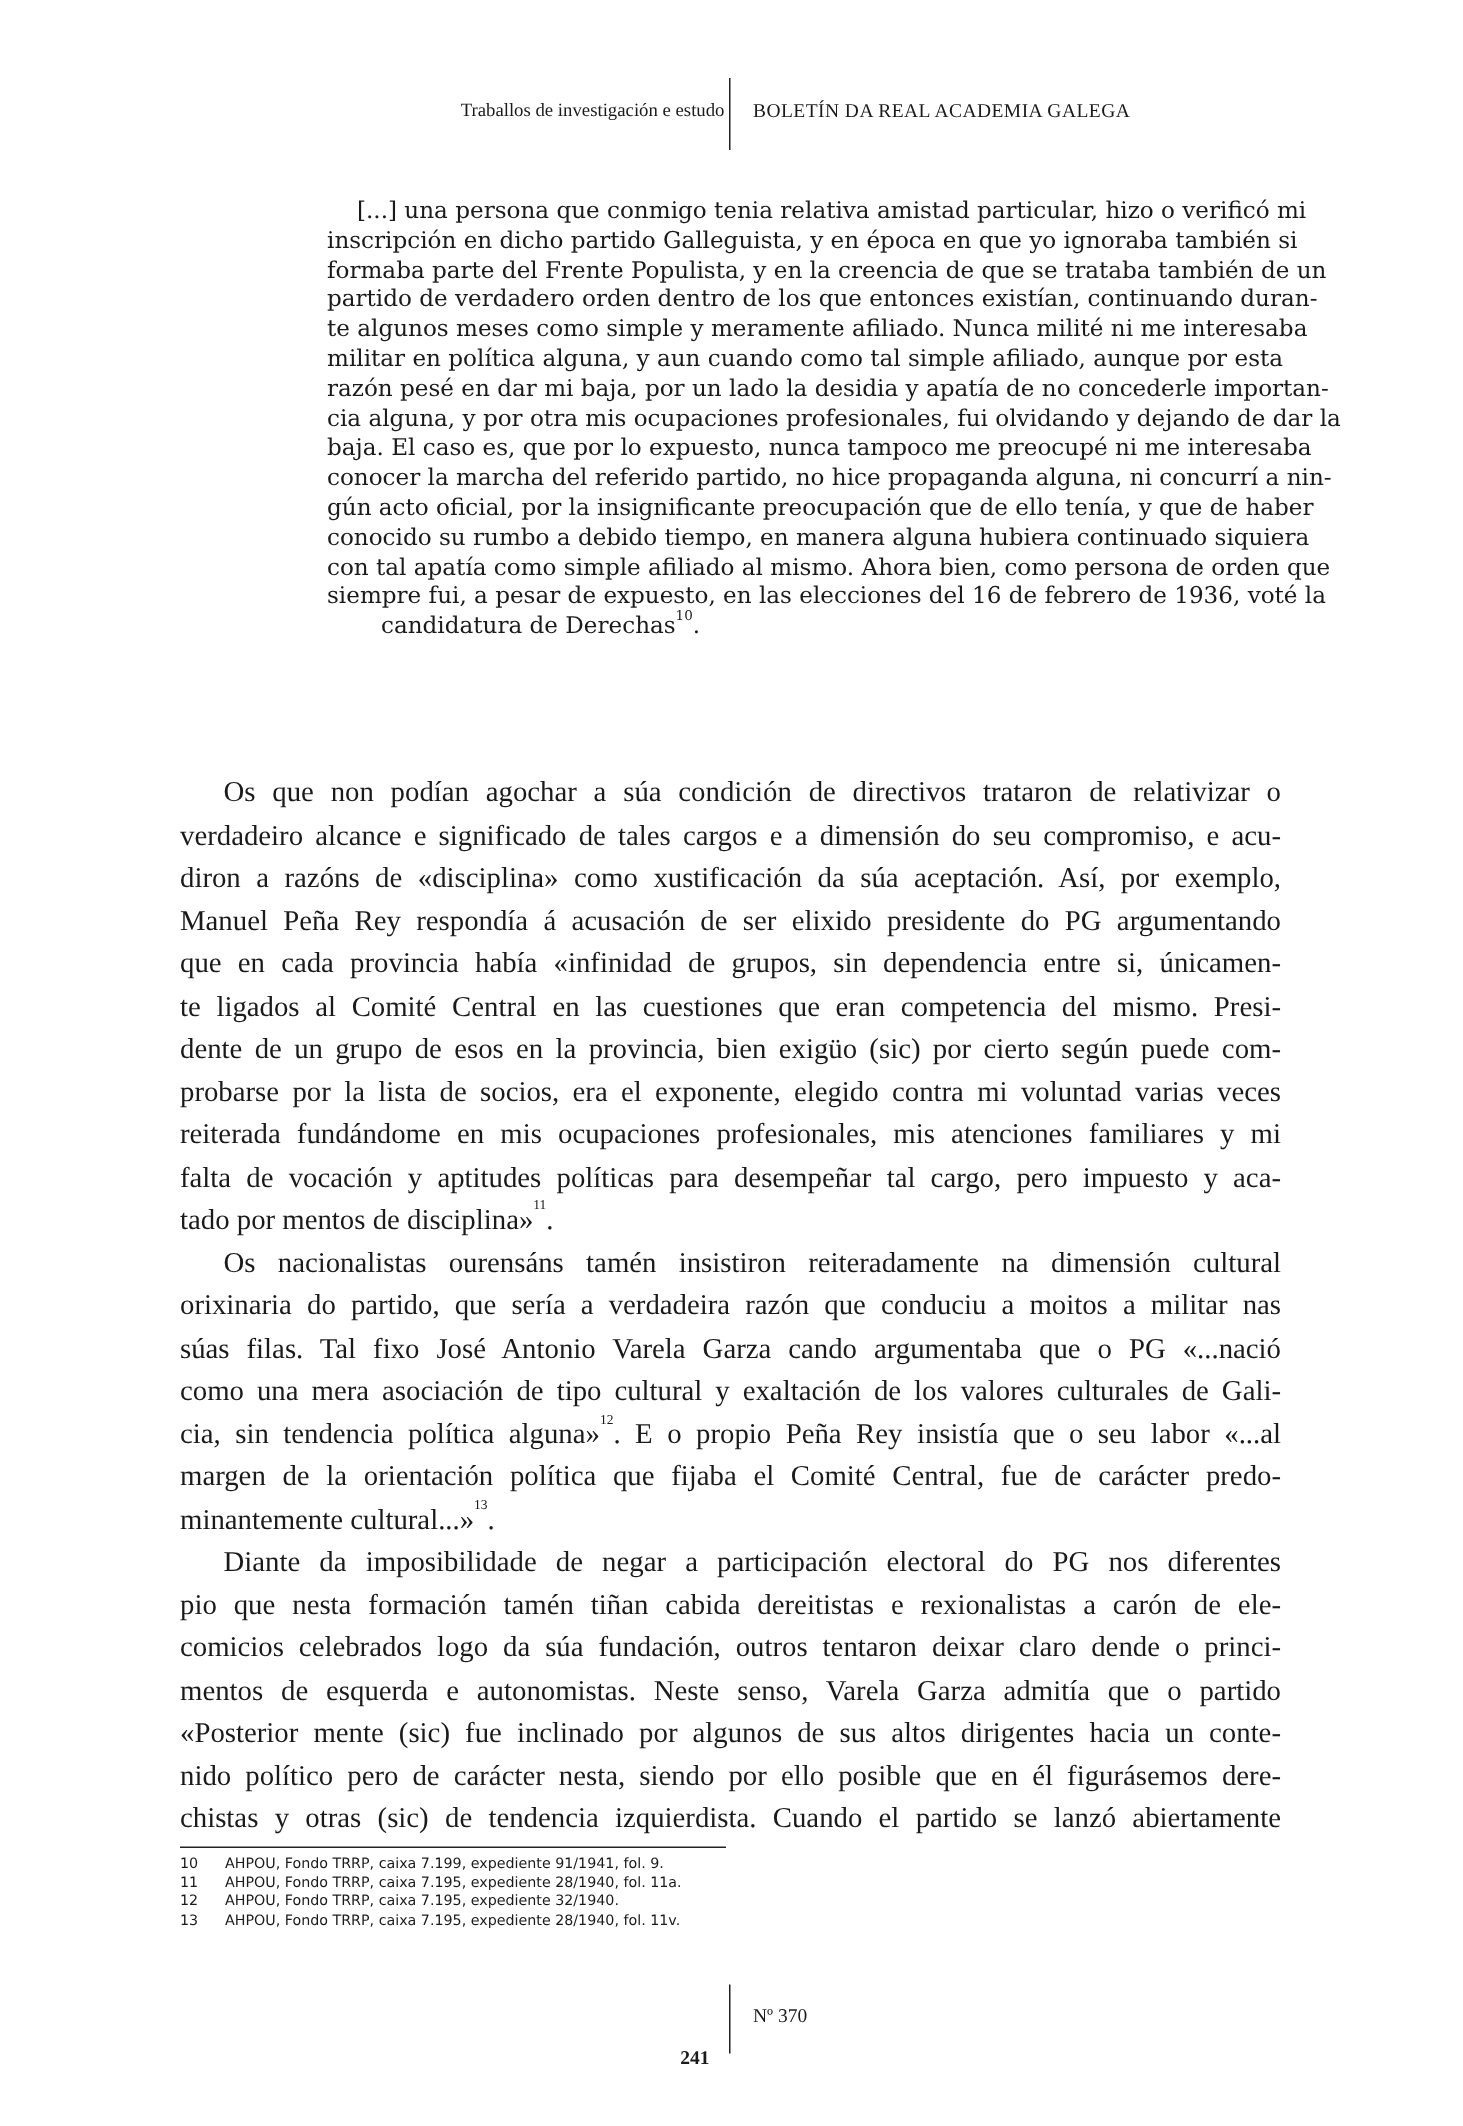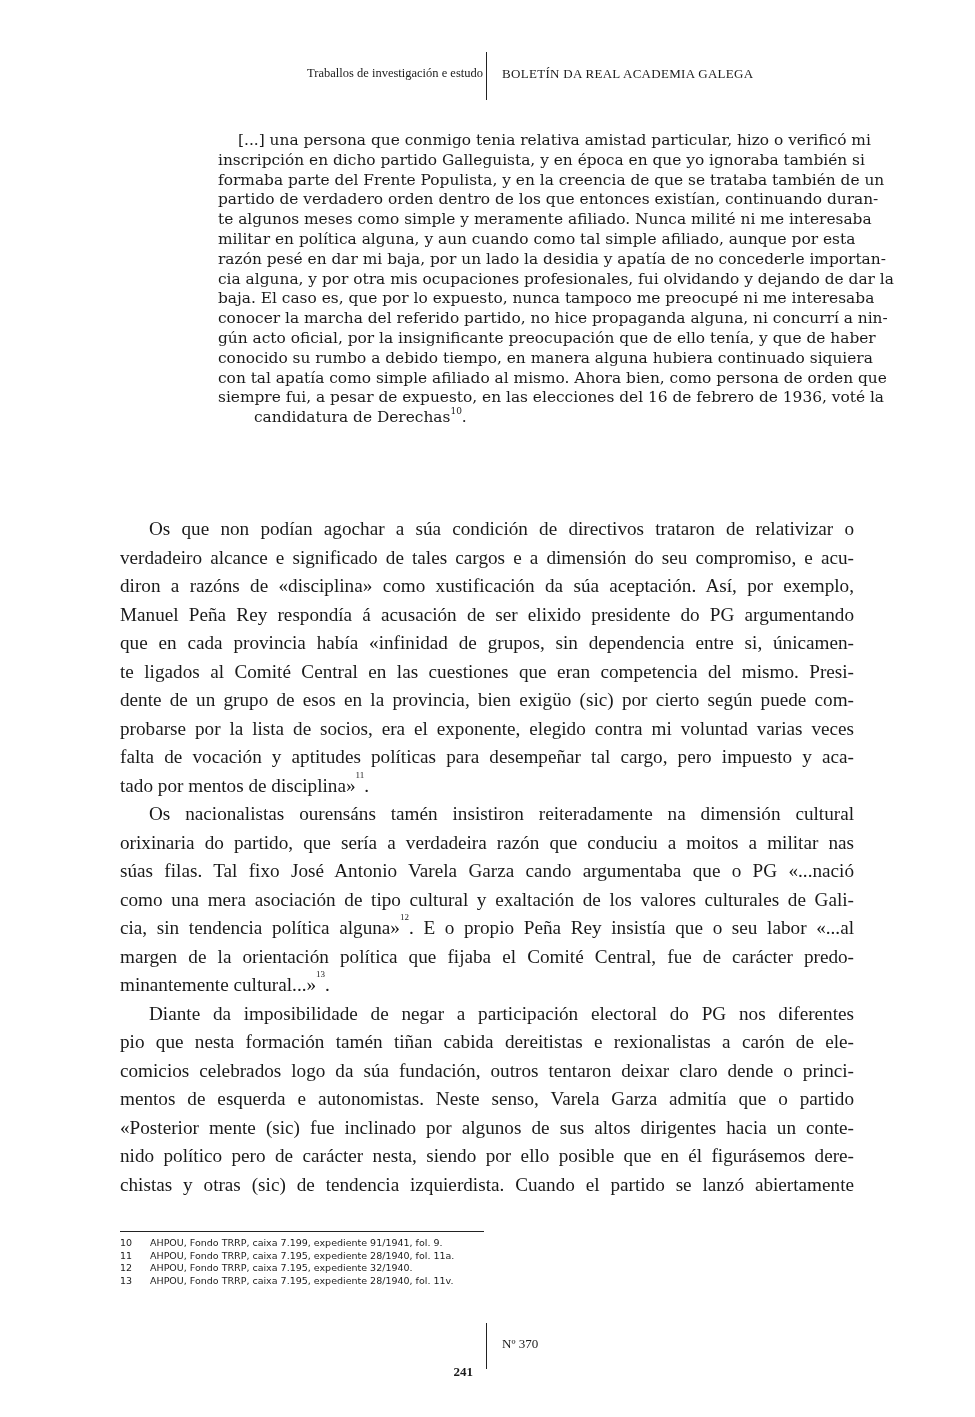--- a/index.html
+++ b/index.html
@@ -59,20 +59,21 @@
 
 <div class="body-text">
   <span class="line indent">Os que non podían agochar a súa condición de directivos trataron de relativizar o</span>
   <span class="line">verdadeiro alcance e significado de tales cargos e a dimensión do seu compromiso, e acu-</span>
   <span class="line">diron a razóns de «disciplina» como xustificación da súa aceptación. Así, por exemplo,</span>
   <span class="line">Manuel Peña Rey respondía á acusación de ser elixido presidente do PG argumentando</span>
   <span class="line">que en cada provincia había «infinidad de grupos, sin dependencia entre si, únicamen-</span>
   <span class="line">te ligados al Comité Central en las cuestiones que eran competencia del mismo. Presi-</span>
   <span class="line">dente de un grupo de esos en la provincia, bien exigüo (sic) por cierto según puede com-</span>
   <span class="line">probarse por la lista de socios, era el exponente, elegido contra mi voluntad varias veces</span>
+  <span class="line">reiterada fundándome en mis ocupaciones profesionales, mis atenciones familiares y mi</span>
   <span class="line">falta de vocación y aptitudes políticas para desempeñar tal cargo, pero impuesto y aca-</span>
   <span class="line last"><span>tado por mentos de disciplina»</span><sup>11</sup><span>.</span></span>
   <span class="line indent">Os nacionalistas ourensáns tamén insistiron reiteradamente na dimensión cultural</span>
   <span class="line">orixinaria do partido, que sería a verdadeira razón que conduciu a moitos a militar nas</span>
   <span class="line">súas filas. Tal fixo José Antonio Varela Garza cando argumentaba que o PG «...nació</span>
   <span class="line">como una mera asociación de tipo cultural y exaltación de los valores culturales de Gali-</span>
   <span class="line"><span>cia, sin tendencia política alguna»</span><sup>12</sup><span>. E o propio Peña Rey insistía que o seu labor «...al</span></span>
   <span class="line">margen de la orientación política que fijaba el Comité Central, fue de carácter predo-</span>
   <span class="line last"><span>minantemente cultural...»</span><sup>13</sup><span>.</span></span>
   <span class="line indent">Diante da imposibilidade de negar a participación electoral do PG nos diferentes</span>

